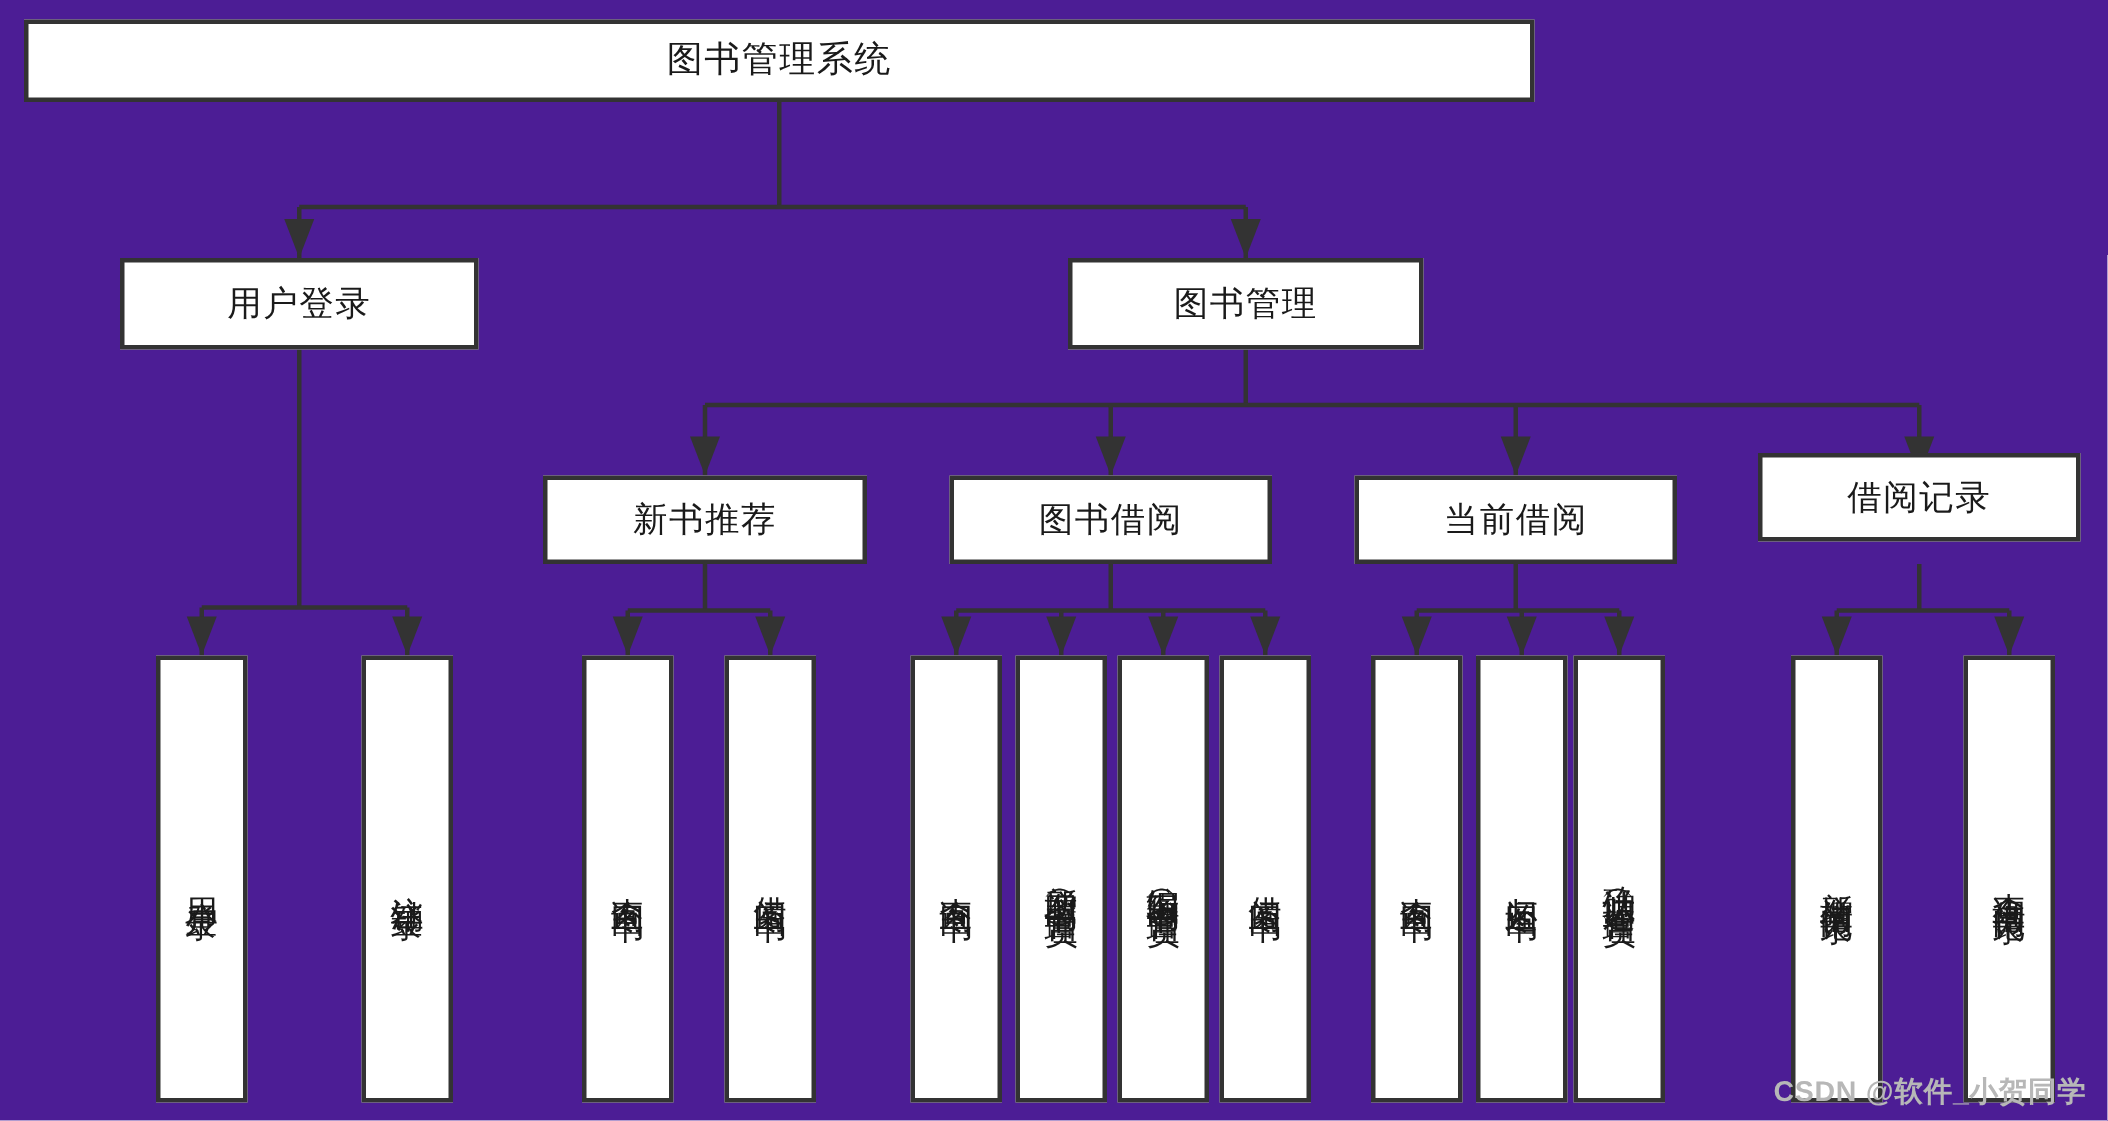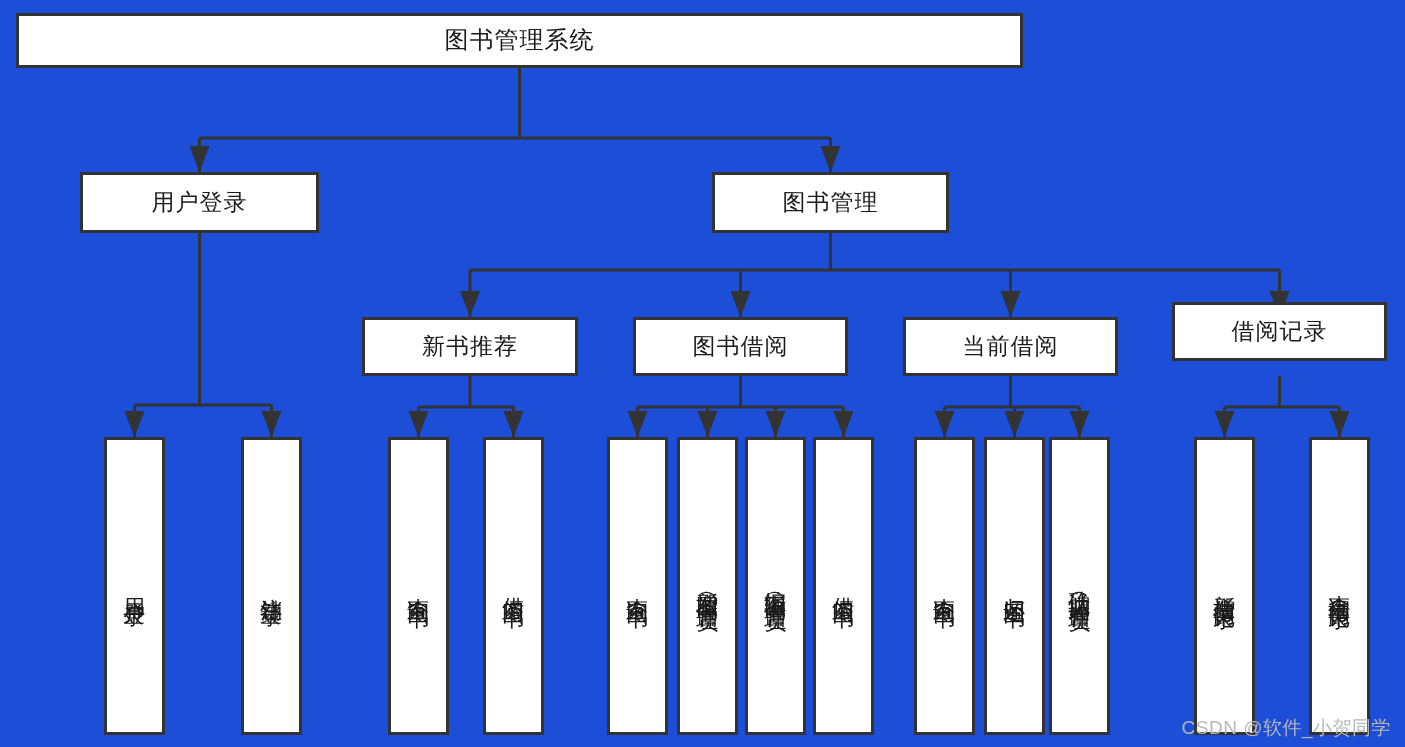--- a/index.html
+++ b/index.html
@@ -7,21 +7,21 @@
     padding: 0;
     background: #ffffff;
   }
   body {
     font-family: "Liberation Sans", "DejaVu Sans", sans-serif;
   }
   #canvas {
     position: relative;
     width: 1405px;
     height: 747px;
-    background: #1d4ed8;
+    background: #4c1d95;
     overflow: hidden;
   }
   #wires {
     position: absolute;
     left: 0;
     top: 0;
     width: 1405px;
     height: 747px;
     pointer-events: none;
   }
@@ -56,20 +56,21 @@
     font-size: 24px;
   }
   .watermark {
     position: absolute;
     right: 14px;
     bottom: 6px;
     font-size: 19px;
     color: #b7b7b7;
     letter-spacing: 0.5px;
     white-space: nowrap;
+    font-weight: bold;
   }
 </style>
 </head>
 <body>
 
 <div id="canvas">
   <svg id="wires" viewBox="0 0 1405 747">
       <line x1="519.5" y1="68" x2="519.5" y2="138" stroke="#333333" stroke-width="3"></line>
       <line x1="199.5" y1="138" x2="830.5" y2="138" stroke="#333333" stroke-width="3"></line>
       <line x1="199.5" y1="138" x2="199.5" y2="172" stroke="#333333" stroke-width="3"></line>

